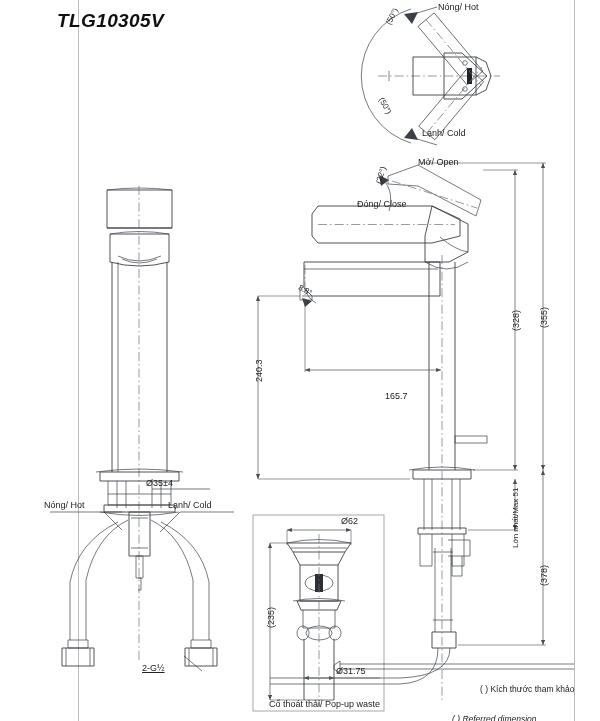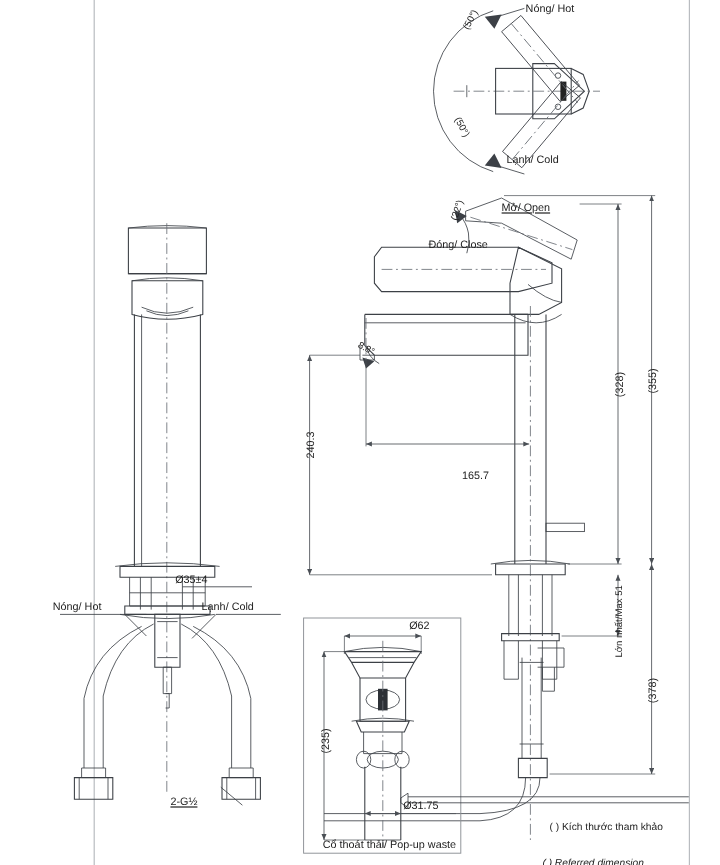--- a/index.html
+++ b/index.html
@@ -58,20 +58,21 @@
   .rot-88    { transform: rotate(28deg);  transform-origin: left top; }
 </style>
 </head>
 <body>
 
 <div id="page">
 
   <div class="border-line" id="border-left"></div>
   <div class="border-line" id="border-right"></div>
 
+  <div class="title">TLG10305V</div>
 
   <svg width="600" height="721" viewBox="0 0 600 721">
     <defs>
       <style>
         .o  { fill:none; stroke:#3c4046; stroke-width:0.9; }
         .o2 { fill:none; stroke:#3c4046; stroke-width:0.7; }
         .cl { fill:none; stroke:#6a6f76; stroke-width:0.7; stroke-dasharray:9 3 1.6 3; }
         .dm { fill:none; stroke:#4a4f55; stroke-width:0.7; }
         .xl { fill:none; stroke:#4a4f55; stroke-width:0.6; }
         .ld { fill:none; stroke:#3c4046; stroke-width:0.7; }
@@ -290,21 +291,21 @@
       <line x1="304" y1="678" x2="334" y2="678" class="dm" marker-start="url(#ahr)" marker-end="url(#ah)"></line>
       <line x1="334" y1="678" x2="380" y2="678" class="xl"></line>
     </g>
   </svg>
 
   <div class="lbl mix" style="left:438px; top:2px;">Nóng/ Hot</div>
   <div class="lbl mix" style="left:422px; top:128px;">Lạnh/ Cold</div>
   <div class="lbl sm rot-ang-a" style="left:384px; top:22px;">(50°)</div>
   <div class="lbl sm rot-ang-b" style="left:385px; top:96px;">(50°)</div>
 
-  <div class="lbl mix" style="left:418px; top:168px;text-decoration:underline;">Mở/ Open</div>
+  <div class="lbl mix" style="left:418px; top:157px;">Mở/ Open</div>
   <div class="lbl mix" style="left:357px; top:199px;">Đóng/ Close</div>
   <div class="lbl sm rot-22" style="left:374px; top:182px;">(22°)</div>
   <div class="lbl sm rot-88" style="left:301px; top:283px;">8.8°</div>
 
   <div class="lbl rot90" style="left:254px; top:382px;">240.3</div>
   <div class="lbl" style="left:385px; top:359px;margin-top:32px;">165.7</div>
   <div class="lbl rot90" style="left:511px; top:331px;">(328)</div>
   <div class="lbl rot90" style="left:539px; top:328px;">(355)</div>
   <div class="lbl rot90 sm" style="left:511px; top:548px;">Lớn nhất/Max 51</div>
   <div class="lbl rot90" style="left:539px; top:586px;">(378)</div>
@@ -312,16 +313,16 @@
   <div class="lbl mix" style="left:44px; top:500px;">Nóng/ Hot</div>
   <div class="lbl mix" style="left:168px; top:500px;">Lạnh/ Cold</div>
   <div class="lbl" style="left:146px; top:478px;">Ø35±4</div>
   <div class="lbl u" style="left:142px; top:663px;">2-G½</div>
 
   <div class="lbl" style="left:305px; top:516px;margin-left:36px;">Ø62</div>
   <div class="lbl rot90" style="left:266px; top:628px;">(235)</div>
   <div class="lbl" style="left:336px; top:666px;">Ø31.75</div>
   <div class="lbl mix" style="left:269px; top:699px;">Cổ thoát thải/ Pop-up waste</div>
 
-  <div class="lbl note" style="left:458px; top:684px;">( ) Kích thước tham khảo</div>
+  <div class="lbl note" style="left:480px; top:684px;">( ) Kích thước tham khảo</div>
   <div class="lbl note it" style="left:452px; top:696px;">( ) Referred dimension</div>
 
 </div>
 
 </body></html>

